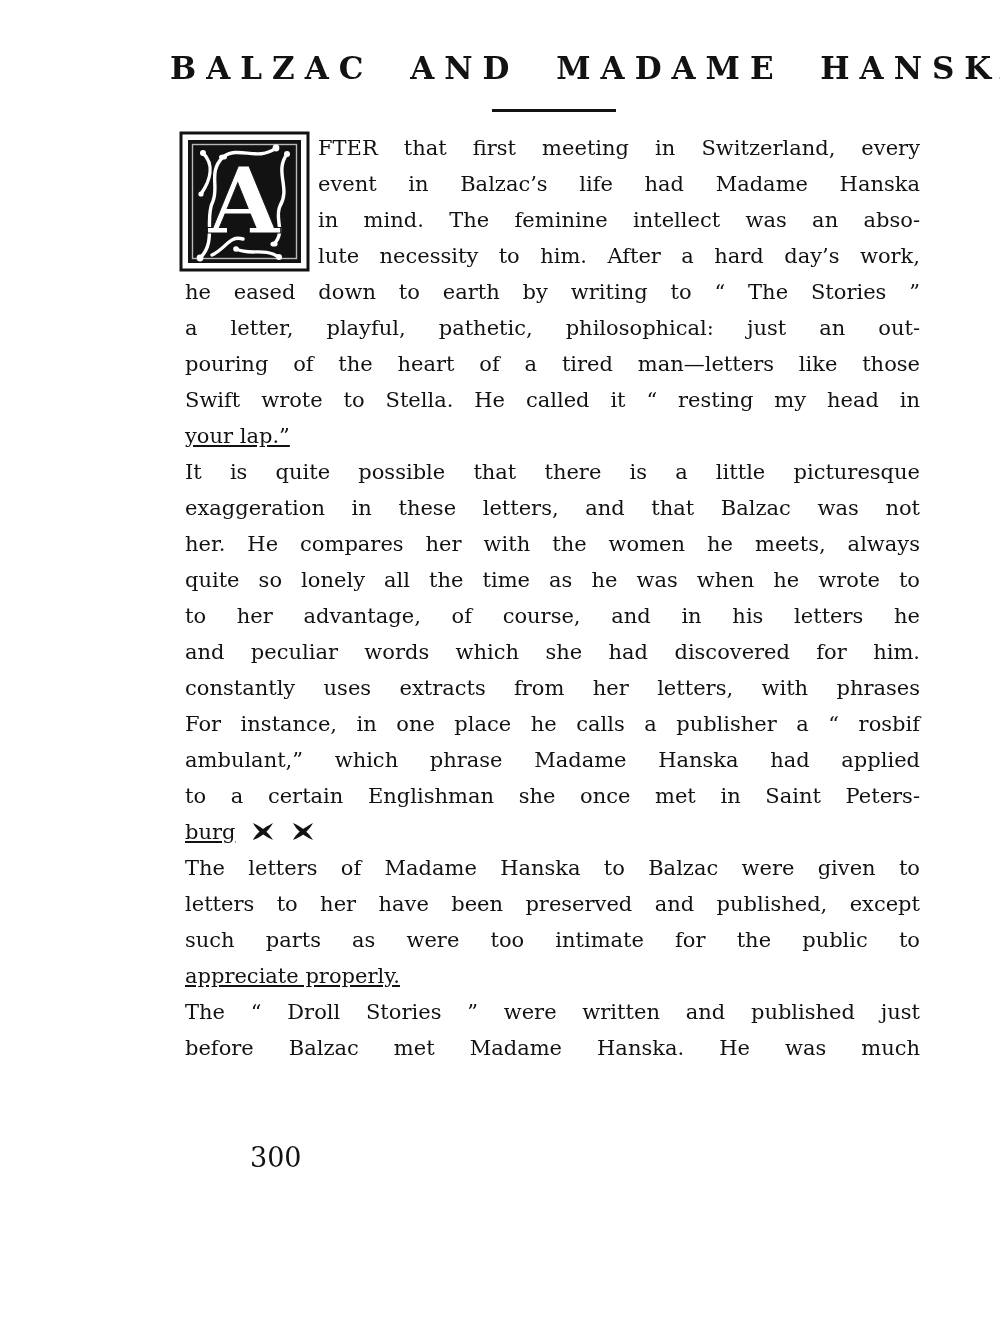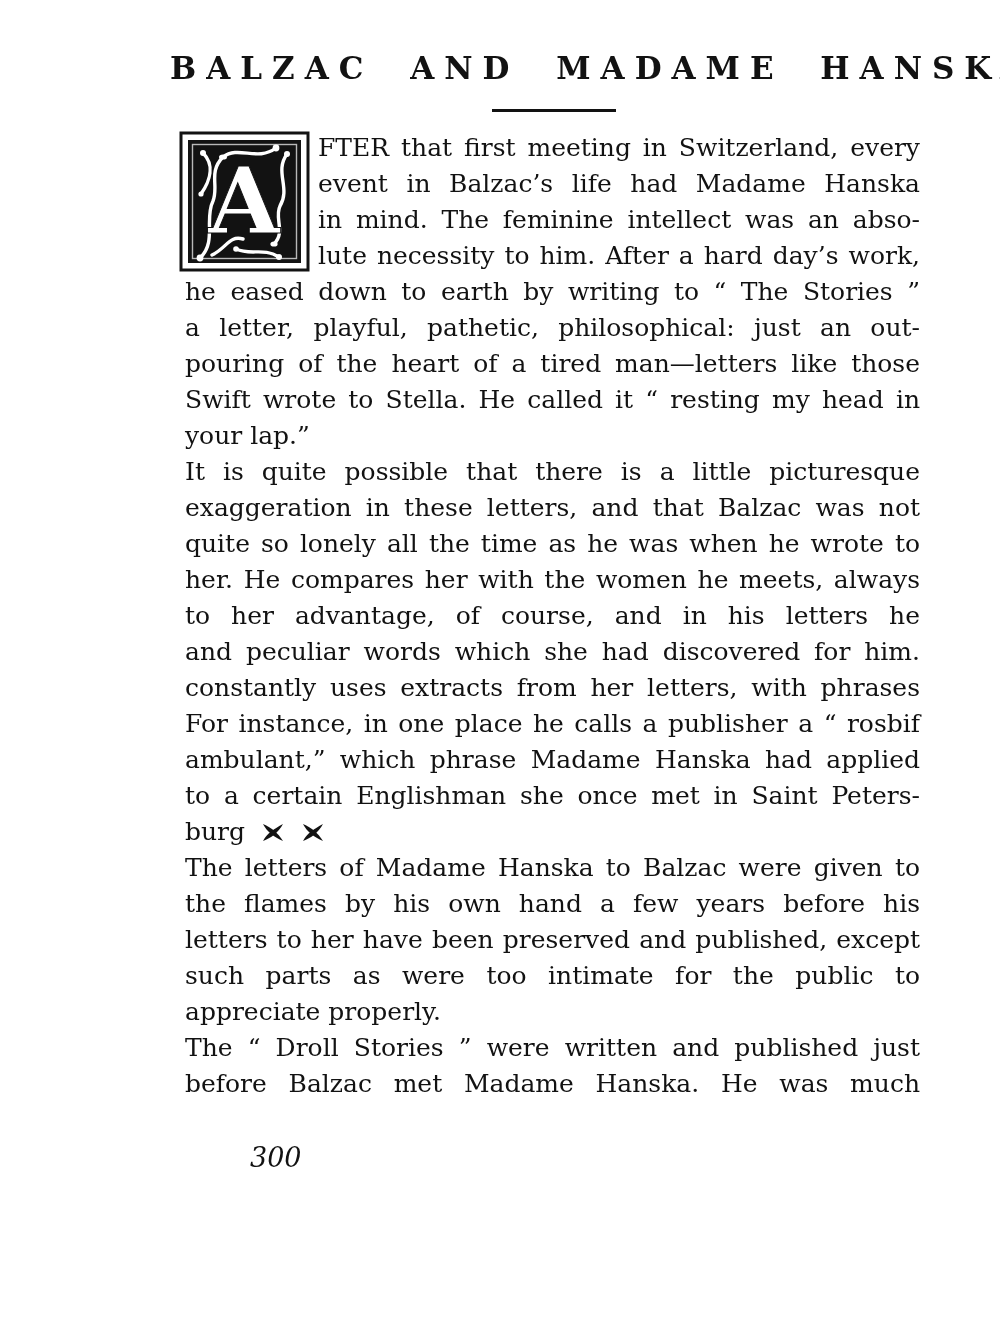--- a/index.html
+++ b/index.html
@@ -38,41 +38,41 @@
     position:absolute;
     left:318px;top:130px;
     width:602px;
   }
   .full-lines{
     position:absolute;
     left:185px;top:274px;
     width:735px;
   }
   .line{
-    font-size:25px;
+    font-size:21px;
     line-height:36px;
     height:36px;
     text-align:justify;
     text-align-last:justify;
     white-space:normal;
   }
   .line.nojust{
     text-align:left;
     text-align-last:left;
+    text-decoration:underline;
   }
   .line svg.fleuron{
     margin-left:16px;
     vertical-align:-3px;
   }
   .pagenum{
     position:absolute;
     left:250px;top:1140px;
     font-size:27px;
     line-height:36px;
-    font-style:italic;
   }
 </style>
 </head>
 <body>
 
 <div class="page">
 
   <h1 class="title">BALZAC AND MADAME HANSKA</h1>
 
   <div class="title-rule"></div>
@@ -113,43 +113,42 @@
     </div>
 
   <div class="full-lines">
       <div class="line"><span>he eased down to earth by writing to “ The Stories ”</span></div>
       <div class="line"><span>a letter, playful, pathetic, philosophical: just an out-</span></div>
       <div class="line"><span>pouring of the heart of a tired man—letters like those</span></div>
       <div class="line"><span>Swift wrote to Stella. He called it “ resting my head in</span></div>
       <div class="line nojust"><span>your lap.”</span></div>
       <div class="line"><span>It is quite possible that there is a little picturesque</span></div>
       <div class="line"><span>exaggeration in these letters, and that Balzac was not</span></div>
+      <div class="line"><span>her. He compares her with the women he meets, always</span></div>
       <div class="line"><span>quite so lonely all the time as he was when he wrote to</span></div>
-      <div class="line"><span>her. He compares her with the women he meets, always</span></div>
       <div class="line"><span>to her advantage, of course, and in his letters he</span></div>
       <div class="line"><span>and peculiar words which she had discovered for him.</span></div>
       <div class="line"><span>constantly uses extracts from her letters, with phrases</span></div>
       <div class="line"><span>For instance, in one place he calls a publisher a “ rosbif</span></div>
       <div class="line"><span>ambulant,” which phrase Madame Hanska had applied</span></div>
       <div class="line"><span>to a certain Englishman she once met in Saint Peters-</span></div>
       <div class="line nojust"><span>burg</span><svg class="fleuron" width="24" height="21" viewBox="0 0 24 21">
     <g fill="#121212">
       <path d="M2,19 C6,11 13,7 22,2 C17,11 10,16 2,19 Z"></path>
       <path d="M2,2 C11,6 17,11 22,19 C13,15 6,10 2,2 Z"></path>
       <circle cx="12" cy="10.5" r="2.2"></circle>
     </g>
   </svg><svg class="fleuron" width="24" height="21" viewBox="0 0 24 21">
     <g fill="#121212">
       <path d="M2,19 C6,11 13,7 22,2 C17,11 10,16 2,19 Z"></path>
       <path d="M2,2 C11,6 17,11 22,19 C13,15 6,10 2,2 Z"></path>
       <circle cx="12" cy="10.5" r="2.2"></circle>
     </g>
   </svg></div>
       <div class="line"><span>The letters of Madame Hanska to Balzac were given to</span></div>
-      <div class="line"><span>the flames by his own hand a few years before his</span></div>
       <div class="line"><span>letters to her have been preserved and published, except</span></div>
       <div class="line"><span>such parts as were too intimate for the public to</span></div>
       <div class="line nojust"><span>appreciate properly.</span></div>
       <div class="line"><span>The “ Droll Stories ” were written and published just</span></div>
       <div class="line"><span>before Balzac met Madame Hanska. He was much</span></div>
     </div>
 
   <div class="pagenum">300</div>
 
 </div>

